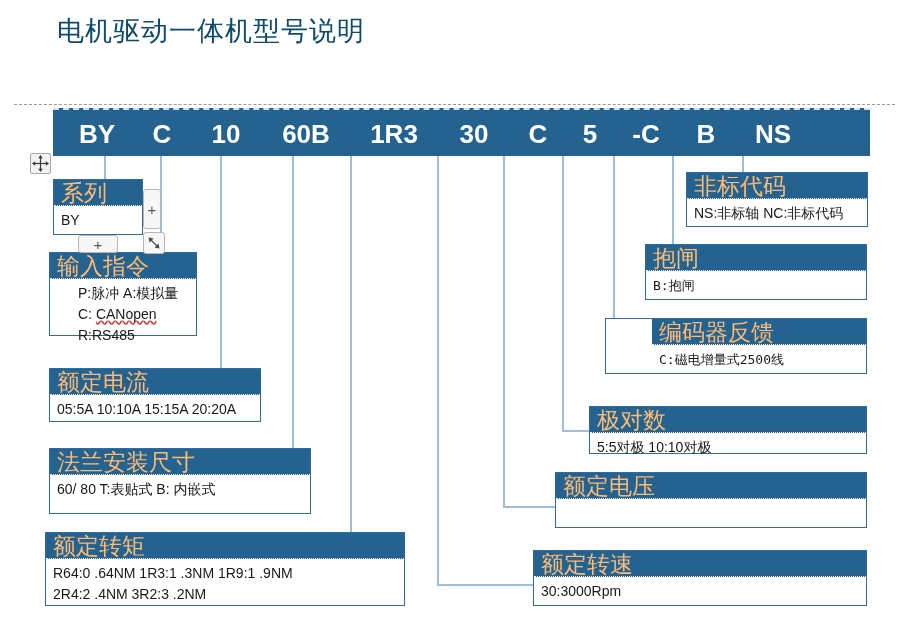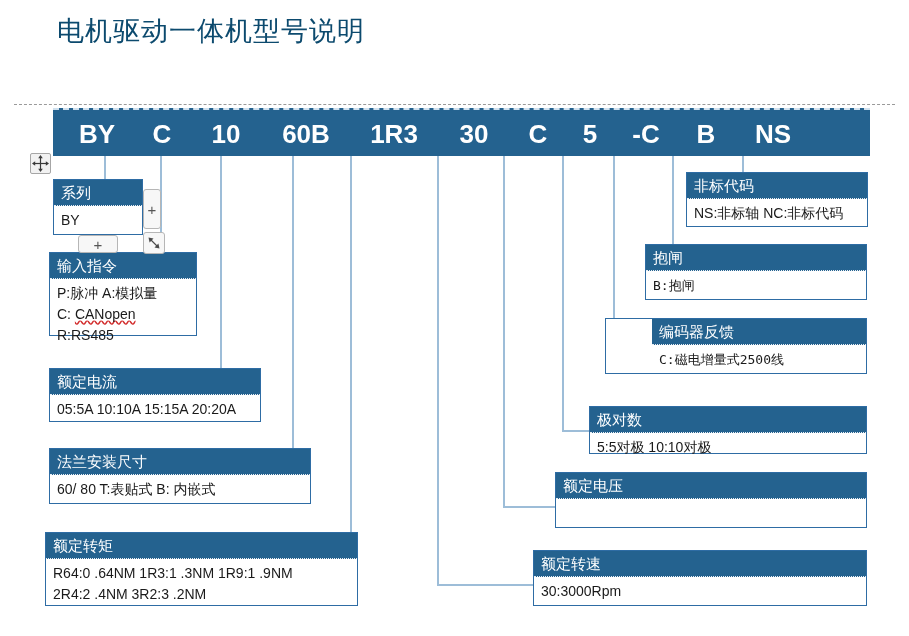--- a/index.html
+++ b/index.html
@@ -90,23 +90,23 @@
 
   
   .callout {
     position: absolute;
     box-sizing: border-box;
     background: #ffffff;
     border: 1px solid #2e6ca4;
   }
   .callout .cap {
     background: #24628f;
-    color: #ffffff;
+    color: #fdba74;
     font-family: "DejaVu Serif", "Liberation Serif", serif;
-    font-size: 15px;
+    font-size: 23px;
     line-height: 26px;
     height: 26px;
     padding: 0 7px;
     border-bottom: 1px dotted #e8eef4;
     box-sizing: border-box;
     white-space: nowrap;
     overflow: hidden;
   }
   .callout .body {
     padding: 4px 7px 4px 7px;
@@ -200,38 +200,38 @@
   </svg>
 </div>
 
 <div class="callout" style="left:53px; top:179px; width:90px; height:56px;">
   <div class="cap">系列</div>
   <div class="body">BY</div>
 </div>
 
 <div class="callout" style="left:49px; top:252px; width:148px; height:84px;">
   <div class="cap">输入指令</div>
-  <div class="body" style="white-space:normal;">
+  <div class="body" style="white-space:normal;margin-left:21px;">
     <div>P:脉冲    A:模拟量</div>
     <div><span>C: </span><span class="squiggle">CANopen</span></div>
     <div>R:RS485</div>
   </div>
 </div>
 
 <div class="callout" style="left:49px; top:368px; width:212px; height:54px;">
   <div class="cap">额定电流</div>
   <div class="body">05:5A  10:10A  15:15A  20:20A</div>
 </div>
 
-<div class="callout" style="left:49px; top:448px; width:262px; height:56px;">
+<div class="callout" style="left:49px; top:448px; width:262px; height:66px;">
   <div class="cap">法兰安装尺寸</div>
   <div class="body">60/ 80     T:表贴式     B: 内嵌式</div>
 </div>
 
-<div class="callout" style="left:45px; top:532px; width:313px; height:74px;">
+<div class="callout" style="left:45px; top:532px; width:360px; height:74px;">
   <div class="cap">额定转矩</div>
   <div class="body">R64:0 .64NM  1R3:1 .3NM  1R9:1 .9NM
 2R4:2 .4NM   3R2:3 .2NM</div>
 </div>
 
 <div class="callout" style="left:686px; top:172px; width:182px; height:55px;">
   <div class="cap">非标代码</div>
   <div class="body">NS:非标轴   NC:非标代码</div>
 </div>
 

